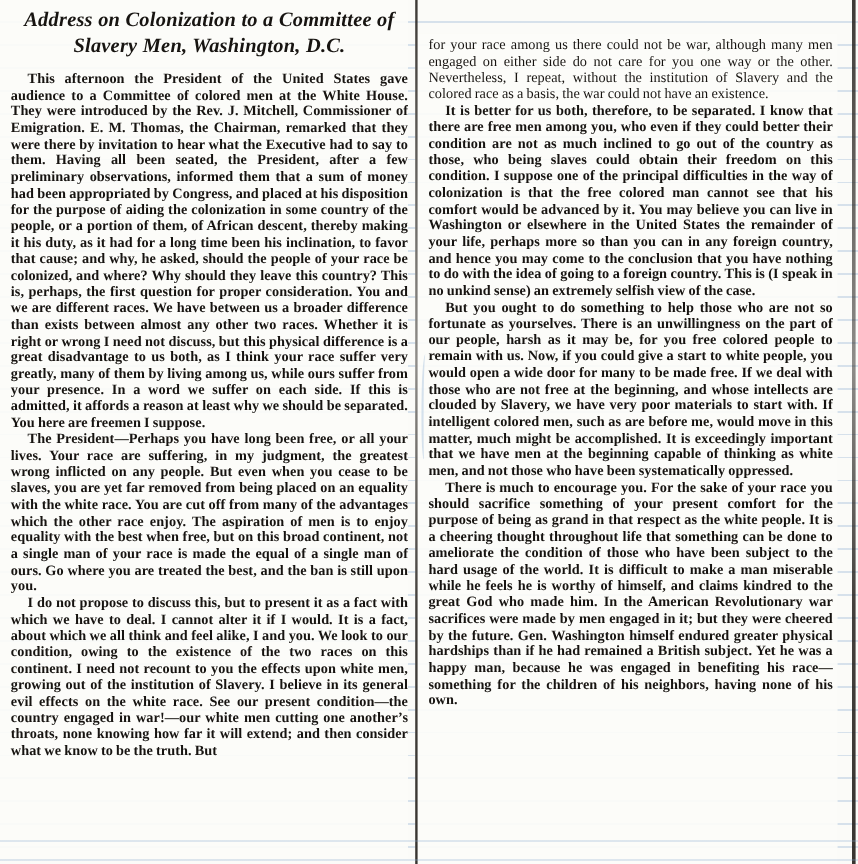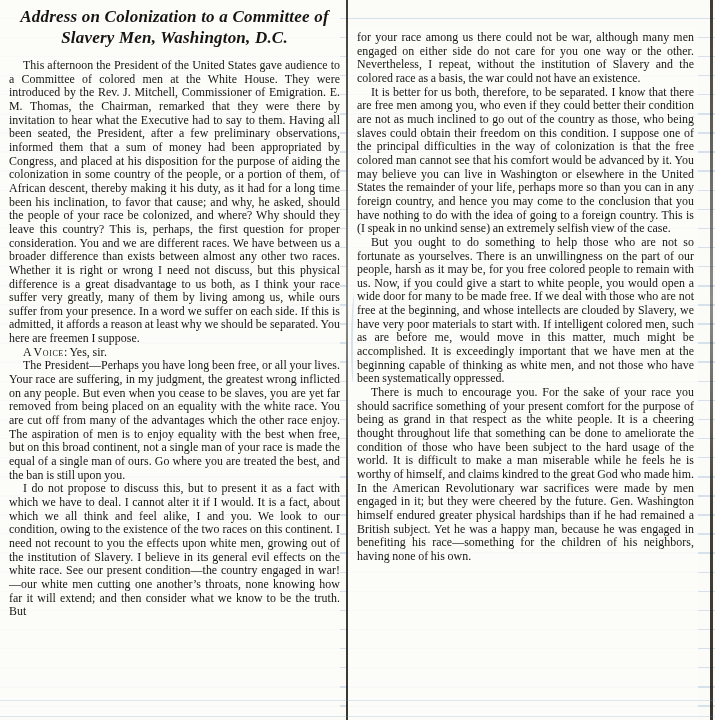--- a/index.html
+++ b/index.html
@@ -47,21 +47,21 @@
   .para {
     margin: 0;
     font-size: 11.9px;
     line-height: 13.65px;
     text-align: justify;
     word-spacing: -0.4px;
     letter-spacing: 0.05px;
     hyphens: auto;
     -webkit-hyphens: auto;
   }
-  .para.indent { text-indent: 14px; }
+  .para.indent { text-indent: 14px; font-weight: bold; }
   .column.right .para:first-child { margin-top: 3px; }
 
   .sc { font-variant: small-caps; letter-spacing: 0.6px; }
 
   .col-rule {
     position: absolute;
     top: 0;
     width: 2px;
     height: 720px;
     background: linear-gradient(180deg,
@@ -102,21 +102,20 @@
 
 <div class="page">
 
   <div class="column left">
     <h1 class="doc-title">
       <span class="tline">Address on Colonization to a Committee of</span>
       <span class="tline">Slavery Men, Washington, D.C.</span>
     </h1>
 
   <p class="para indent">This afternoon the President of the United States gave audience to a Committee of colored men at the White House. They were introduced by the Rev. J. Mitchell, Commissioner of Emigration. E. M. Thomas, the Chairman, remarked that they were there by invitation to hear what the Executive had to say to them. Having all been seated, the President, after a few preliminary observations, informed them that a sum of money had been appropriated by Congress, and placed at his disposition for the purpose of aiding the colonization in some country of the people, or a portion of them, of African descent, thereby making it his duty, as it had for a long time been his inclination, to favor that cause; and why, he asked, should the people of your race be colonized, and where? Why should they leave this country? This is, perhaps, the first question for proper consideration. You and we are different races. We have between us a broader difference than exists between almost any other two races. Whether it is right or wrong I need not discuss, but this physical difference is a great disadvantage to us both, as I think your race suffer very greatly, many of them by living among us, while ours suffer from your presence. In a word we suffer on each side. If this is admitted, it affords a reason at least why we should be separated. You here are freemen I suppose.</p>
-      <p class="para indent">A <span class="sc">Voice</span>: Yes, sir.</p>
       <p class="para indent">The President—Perhaps you have long been free, or all your lives. Your race are suffering, in my judgment, the greatest wrong inflicted on any people. But even when you cease to be slaves, you are yet far removed from being placed on an equality with the white race. You are cut off from many of the advantages which the other race enjoy. The aspiration of men is to enjoy equality with the best when free, but on this broad continent, not a single man of your race is made the equal of a single man of ours. Go where you are treated the best, and the ban is still upon you.</p>
       <p class="para indent">I do not propose to discuss this, but to present it as a fact with which we have to deal. I cannot alter it if I would. It is a fact, about which we all think and feel alike, I and you. We look to our condition, owing to the existence of the two races on this continent. I need not recount to you the effects upon white men, growing out of the institution of Slavery. I believe in its general evil effects on the white race. See our present condition—the country engaged in war!—our white men cutting one another’s throats, none knowing how far it will extend; and then consider what we know to be the truth. But</p>
     </div>
 
   <div class="column right">
 
   <p class="para">for your race among us there could not be war, although many men engaged on either side do not care for you one way or the other. Nevertheless, I repeat, without the institution of Slavery and the colored race as a basis, the war could not have an existence.</p>
       <p class="para indent">It is better for us both, therefore, to be separated. I know that there are free men among you, who even if they could better their condition are not as much inclined to go out of the country as those, who being slaves could obtain their freedom on this condition. I suppose one of the principal difficulties in the way of colonization is that the free colored man cannot see that his comfort would be advanced by it. You may believe you can live in Washington or elsewhere in the United States the remainder of your life, perhaps more so than you can in any foreign country, and hence you may come to the conclusion that you have nothing to do with the idea of going to a foreign country. This is (I speak in no unkind sense) an extremely selfish view of the case.</p>
       <p class="para indent">But you ought to do something to help those who are not so fortunate as yourselves. There is an unwillingness on the part of our people, harsh as it may be, for you free colored people to remain with us. Now, if you could give a start to white people, you would open a wide door for many to be made free. If we deal with those who are not free at the beginning, and whose intellects are clouded by Slavery, we have very poor materials to start with. If intelligent colored men, such as are before me, would move in this matter, much might be accomplished. It is exceedingly important that we have men at the beginning capable of thinking as white men, and not those who have been systematically oppressed.</p>
       <p class="para indent">There is much to encourage you. For the sake of your race you should sacrifice something of your present comfort for the purpose of being as grand in that respect as the white people. It is a cheering thought throughout life that something can be done to ameliorate the condition of those who have been subject to the hard usage of the world. It is difficult to make a man miserable while he feels he is worthy of himself, and claims kindred to the great God who made him. In the American Revolutionary war sacrifices were made by men engaged in it; but they were cheered by the future. Gen. Washington himself endured greater physical hardships than if he had remained a British subject. Yet he was a happy man, because he was engaged in benefiting his race—something for the children of his neighbors, having none of his own.</p>

